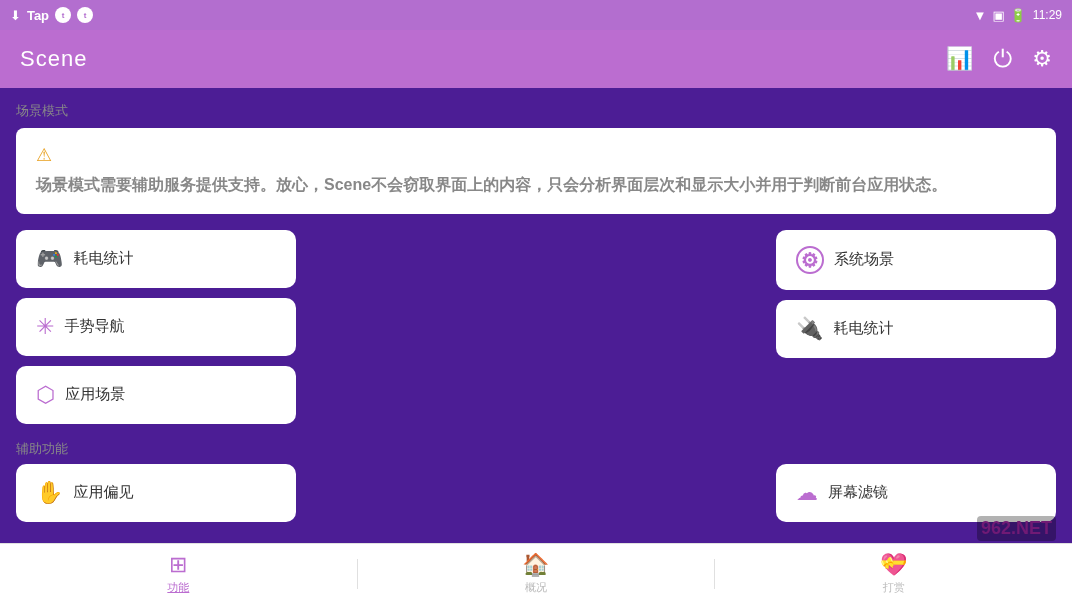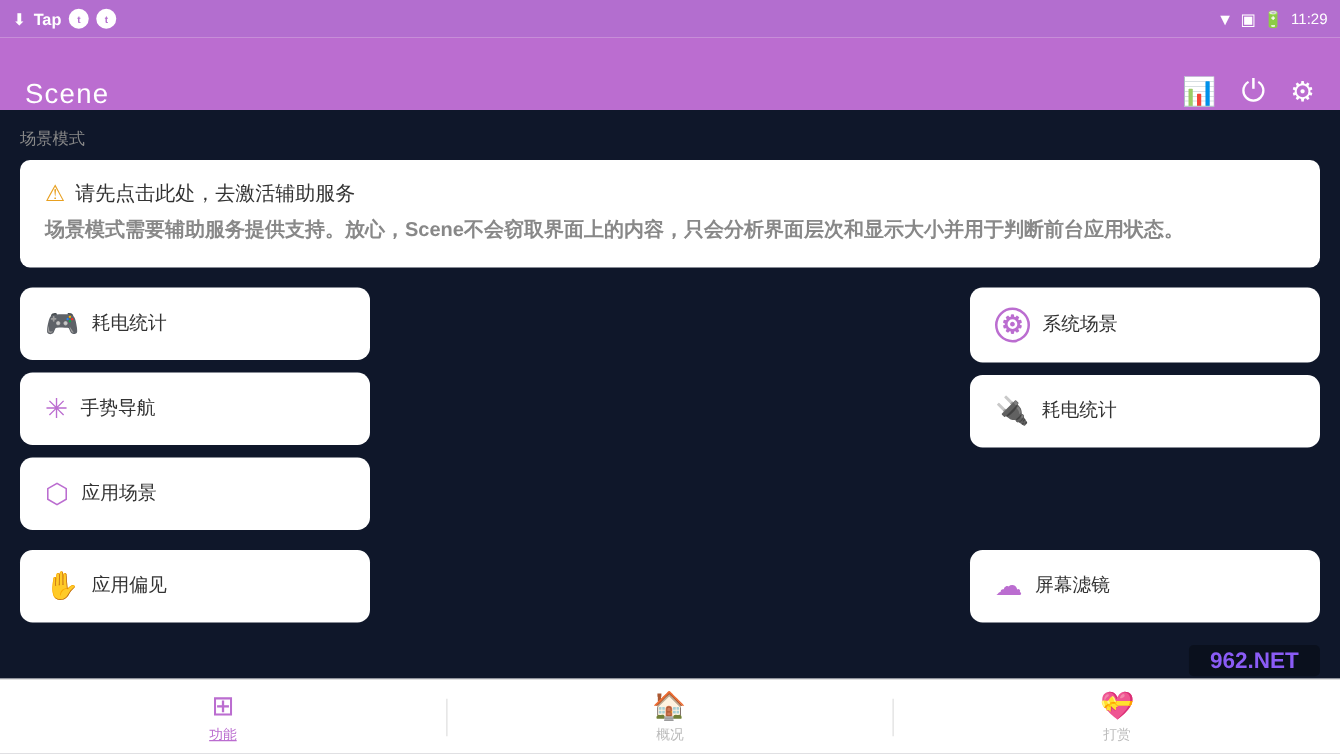--- a/index.html
+++ b/index.html
@@ -51,21 +51,21 @@
       color: #b36ecf;
       font-weight: bold;
     }
 
     
     #app-bar {
       width: 100%;
       height: 58px;
       background: #bb6dd0;
       display: flex;
-      align-items: flex-end;
+      align-items: center;
       justify-content: space-between;
       padding: 0 20px;
     }
     .app-title {
       font-size: 22px;
       font-weight: 400;
       color: white;
       letter-spacing: 1px;
     }
     .app-bar-actions {
@@ -76,21 +76,21 @@
     .app-bar-icon {
       font-size: 22px;
       color: white;
       cursor: pointer;
     }
 
     
     #main-content {
       width: 100%;
       height: calc(603px - 30px - 58px - 60px);
-      background: #0f172a;
+      background: #4c1d95;
       overflow-y: auto;
       padding: 14px 16px;
     }
 
     .section-label {
       font-size: 13px;
       color: #888;
       margin-bottom: 8px;
     }
 
@@ -205,23 +205,23 @@
       background: #e0e0e0;
     }
 
     
     .watermark {
       position: fixed;
       bottom: 62px;
       right: 16px;
       font-size: 18px;
       font-weight: bold;
-      color: #8b5cf6;
+      color: #701a75;
       background: rgba(0,0,0,0.3);
-      padding: 2px 17px;
+      padding: 2px 4px;
       border-radius: 4px;
     }
   </style>
 </head>
 <body>
 
 <div id="status-bar">
   <div class="status-left">
     <span class="status-icon">⬇</span>
     <span style="font-size:13px;color:white;font-weight:bold;">Tap</span>
@@ -245,21 +245,20 @@
   </div>
 </div>
 
 <div id="main-content">
 
   <div class="section-label">场景模式</div>
 
   <div class="warning-banner">
     <div class="warning-title">
       <span class="warning-icon">⚠</span>
-      <span>请先点击此处，去激活辅助服务</span>
     </div>
     <div class="warning-desc">场景模式需要辅助服务提供支持。放心，Scene不会窃取界面上的内容，只会分析界面层次和显示大小并用于判断前台应用状态。</div>
   </div>
 
   <div class="grid-container">
     <div class="grid-left">
       <button class="feature-btn">
         <span class="btn-icon">🎮</span>
         <span>耗电统计</span>
       </button>
@@ -277,20 +276,21 @@
         <span class="btn-icon" style="font-size:20px;border:2px solid #bb6dd0;border-radius:50%;width:28px;height:28px;display:flex;align-items:center;justify-content:center;color:#bb6dd0;font-weight:bold;">⚙</span>
         <span>系统场景</span>
       </button>
       <button class="feature-btn">
         <span class="btn-icon">🔌</span>
         <span>耗电统计</span>
       </button>
     </div>
   </div>
 
+  <div class="section-label section-separator">辅助功能</div>
 
   <div class="grid-container">
     <div class="grid-left">
       <button class="feature-btn">
         <span class="btn-icon">✋</span>
         <span>应用偏见</span>
       </button>
     </div>
     <div class="grid-right">
       <button class="feature-btn">

